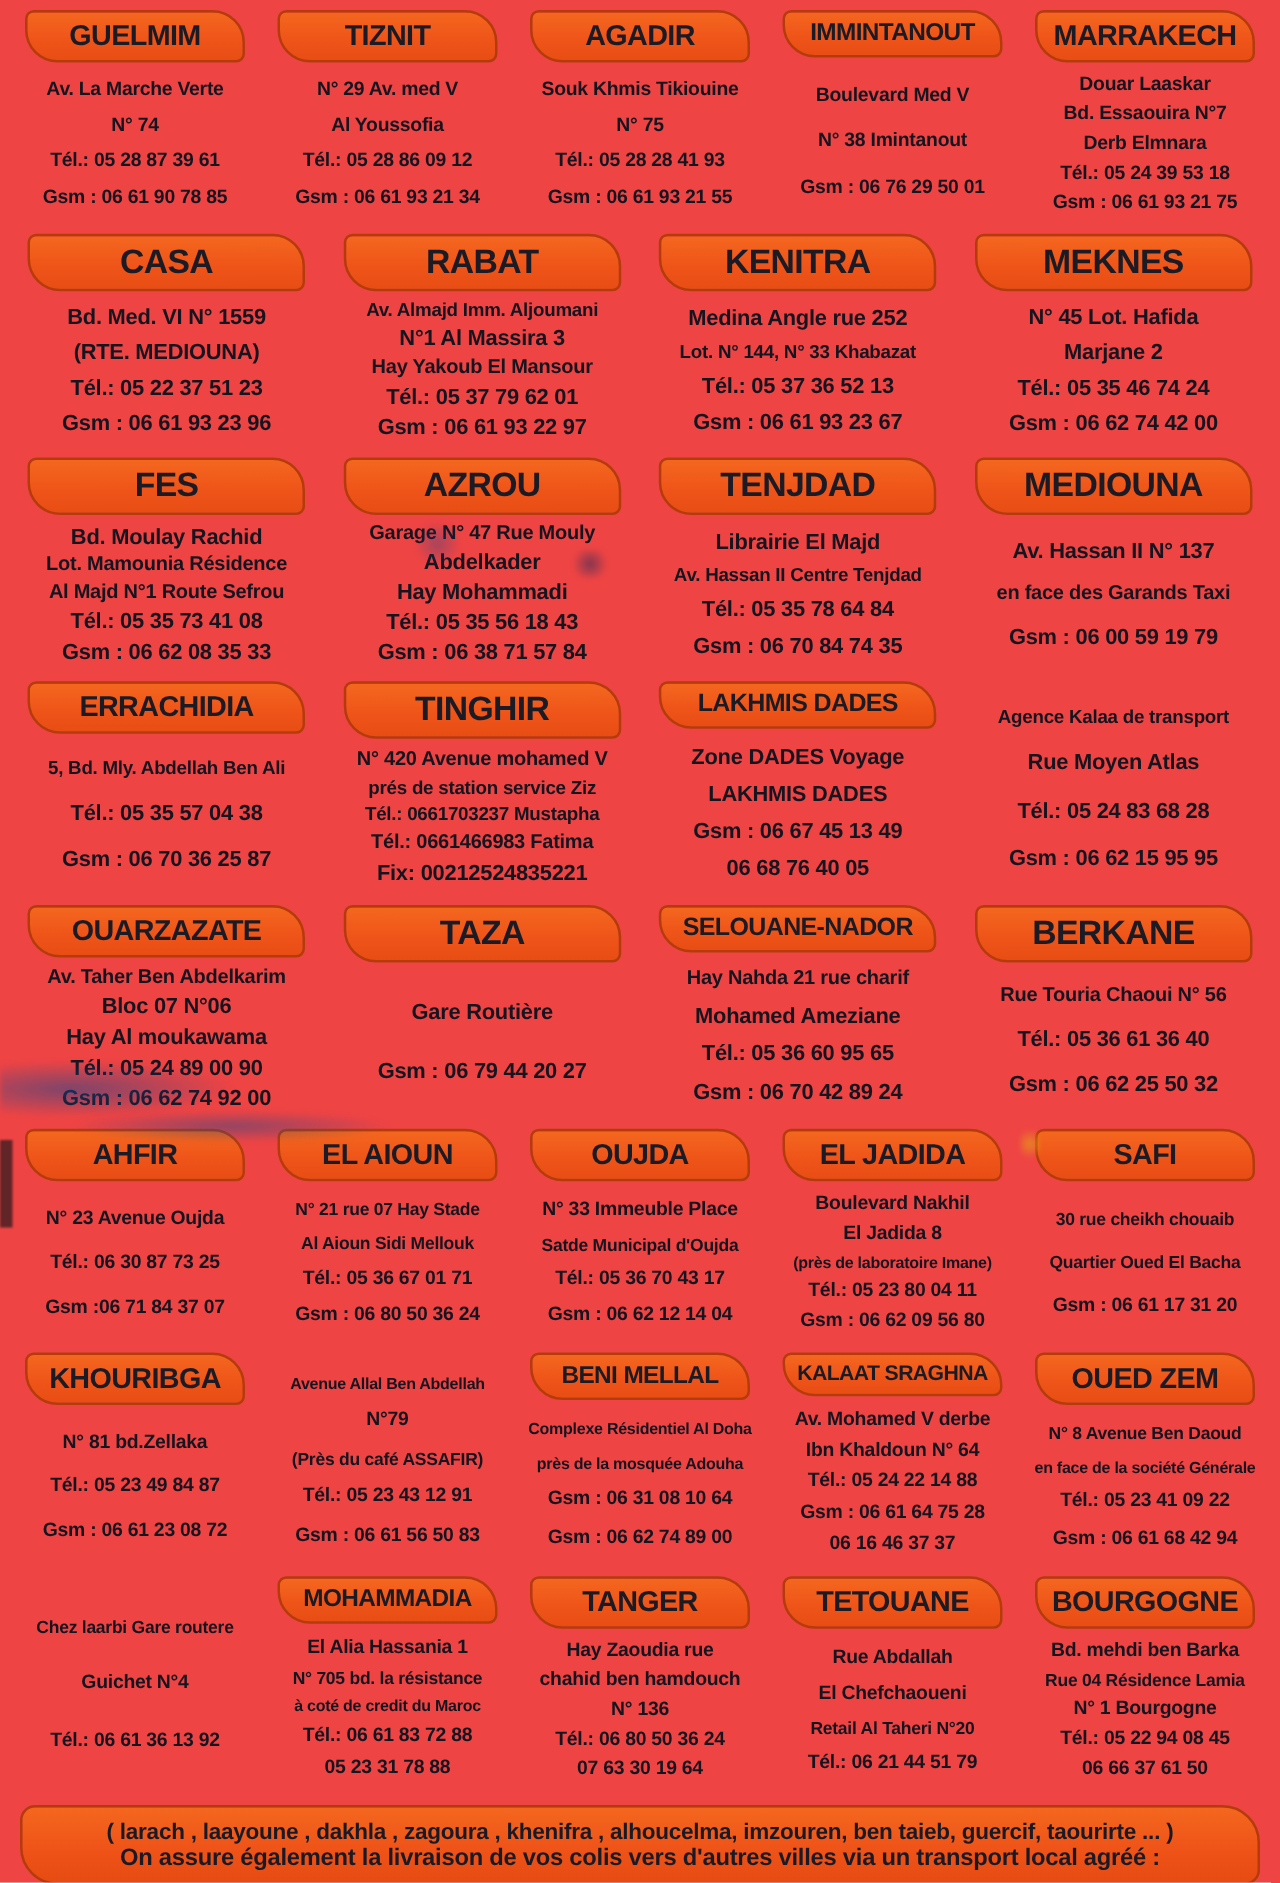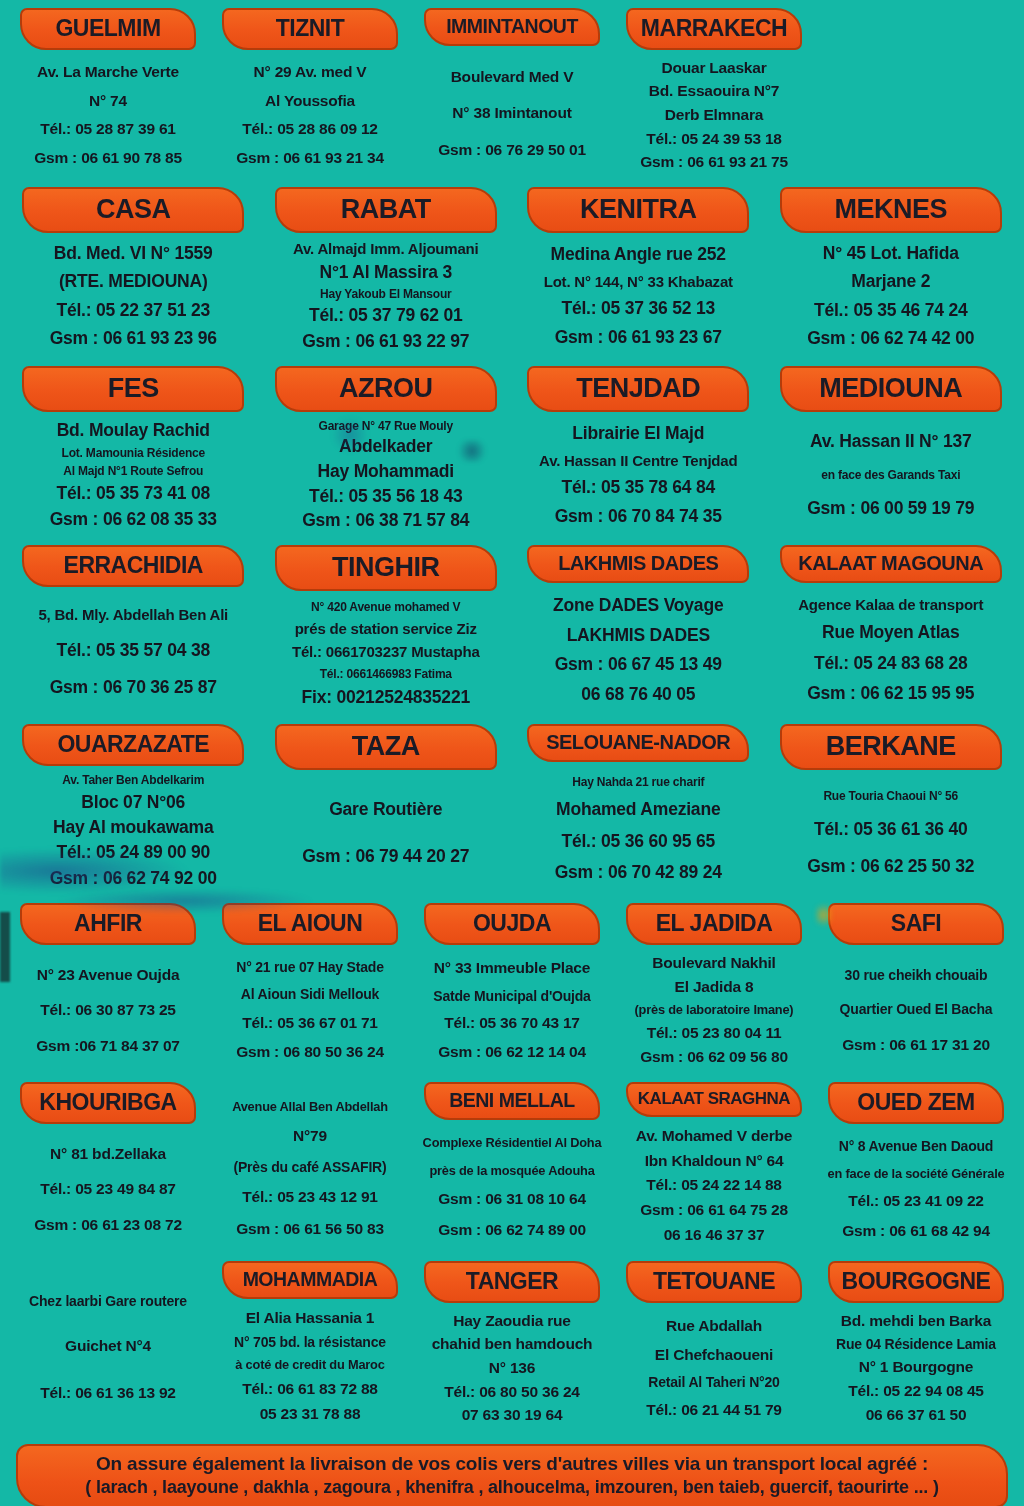--- a/index.html
+++ b/index.html
@@ -1,20 +1,20 @@
 <!DOCTYPE html>
 <html><head>
 <meta charset="utf-8">
 <style>
   html,body { margin:0; padding:0; background:#d8d6d0; }
   .page {
     position:relative;
     width:1024px; height:1506px;
     margin:0 auto;
-    background:#14b8a6;
+    background:#ef4444;
     font-family:"Liberation Sans", sans-serif;
     overflow:hidden;
   }
   #rows { position:relative; padding-top:6px; }
   .row { display:grid; height:179px; padding:0 10px; column-gap:6px; }
   .row.cols4 { grid-template-columns:repeat(4,1fr); }
   .row.cols5 { grid-template-columns:repeat(5,1fr); }
 
   .card { display:flex; flex-direction:column; align-items:center; padding:2px 1px; min-width:0; }
 
@@ -47,21 +47,21 @@
   }
   .card-line {
     text-align:center;
     font-weight:bold;
     color:#15151f;
     white-space:nowrap;
     letter-spacing:-0.2px;
   }
   .cols4 .card-line { font-size:17.5px; }
   .cols5 .card-line { font-size:15.5px; }
-  .cols4 .card-line.lg { font-size:12px; }
+  .cols4 .card-line.lg { font-size:16px; }
   .cols5 .card-line.lg { font-size:14px; }
   .cols4 .card-line.xl { font-size:15px; }
   .cols5 .card-line.xl { font-size:12.8px;text-align:center; }
 
   .footer-banner {
     margin:6px 16px 0 16px;
     background:linear-gradient(180deg,#f4671f 0%, #ee5217 60%, #e64b12 100%);
     border:2px solid #b53c0a;
     border-radius:12px 30px 12px 30px;
     padding:7px 10px 8px 10px;
@@ -104,20 +104,29 @@
         <div class="card">
           <div class="city-label">TIZNIT</div>
           <div class="card-lines">
             <div class="card-line">N° 29 Av. med V</div>
             <div class="card-line">Al Youssofia</div>
             <div class="card-line">Tél.: 05 28 86 09 12</div>
             <div class="card-line">Gsm : 06 61 93 21 34</div>
           </div>
         </div>
         <div class="card">
+          <div class="city-label">AGADIR</div>
+          <div class="card-lines">
+            <div class="card-line">Souk Khmis Tikiouine</div>
+            <div class="card-line">N° 75</div>
+            <div class="card-line">Tél.: 05 28 28 41 93</div>
+            <div class="card-line">Gsm : 06 61 93 21 55</div>
+          </div>
+        </div>
+        <div class="card">
           <div class="city-label n2">IMMINTANOUT</div>
           <div class="card-lines">
             <div class="card-line">Boulevard Med V</div>
             <div class="card-line">N° 38 Imintanout</div>
             <div class="card-line">Gsm : 06 76 29 50 01</div>
           </div>
         </div>
         <div class="card">
           <div class="city-label">MARRAKECH</div>
           <div class="card-lines">
@@ -229,21 +238,20 @@
         <div class="card">
           <div class="city-label n3">LAKHMIS DADES</div>
           <div class="card-lines">
             <div class="card-line">Zone DADES Voyage</div>
             <div class="card-line">LAKHMIS DADES</div>
             <div class="card-line">Gsm : 06 67 45 13 49</div>
             <div class="card-line">06 68 76 40 05</div>
           </div>
         </div>
         <div class="card">
-          <div class="city-label n3">KALAAT MAGOUNA</div>
           <div class="card-lines">
             <div class="card-line xl">Agence Kalaa de transport</div>
             <div class="card-line">Rue Moyen Atlas</div>
             <div class="card-line">Tél.: 05 24 83 68 28</div>
             <div class="card-line">Gsm : 06 62 15 95 95</div>
           </div>
         </div>
       </div>
       <div class="row cols4">
         <div class="card">
@@ -418,22 +426,22 @@
             <div class="card-line lg">Rue 04 Résidence Lamia</div>
             <div class="card-line">N° 1 Bourgogne</div>
             <div class="card-line">Tél.: 05 22 94 08 45</div>
             <div class="card-line">06 66 37 61 50</div>
           </div>
         </div>
       </div>
     </div>
 
   <div class="footer-banner">
+    <div class="footer-line l2">( larach , laayoune , dakhla , zagoura , khenifra , alhoucelma, imzouren, ben taieb, guercif, taourirte ... )</div>
     <div class="footer-line l1">On assure également la livraison de vos colis vers d'autres villes via un transport local agréé :</div>
-    <div class="footer-line l2">( larach , laayoune , dakhla , zagoura , khenifra , alhoucelma, imzouren, ben taieb, guercif, taourirte ... )</div>
   </div>
 
   <div class="smudge s1"></div>
   <div class="smudge s2"></div>
   <div class="smudge s3"></div>
   <div class="smudge s4"></div>
   <div class="smudge s5"></div>
   <div class="smudge s6"></div>
 </div>
 

